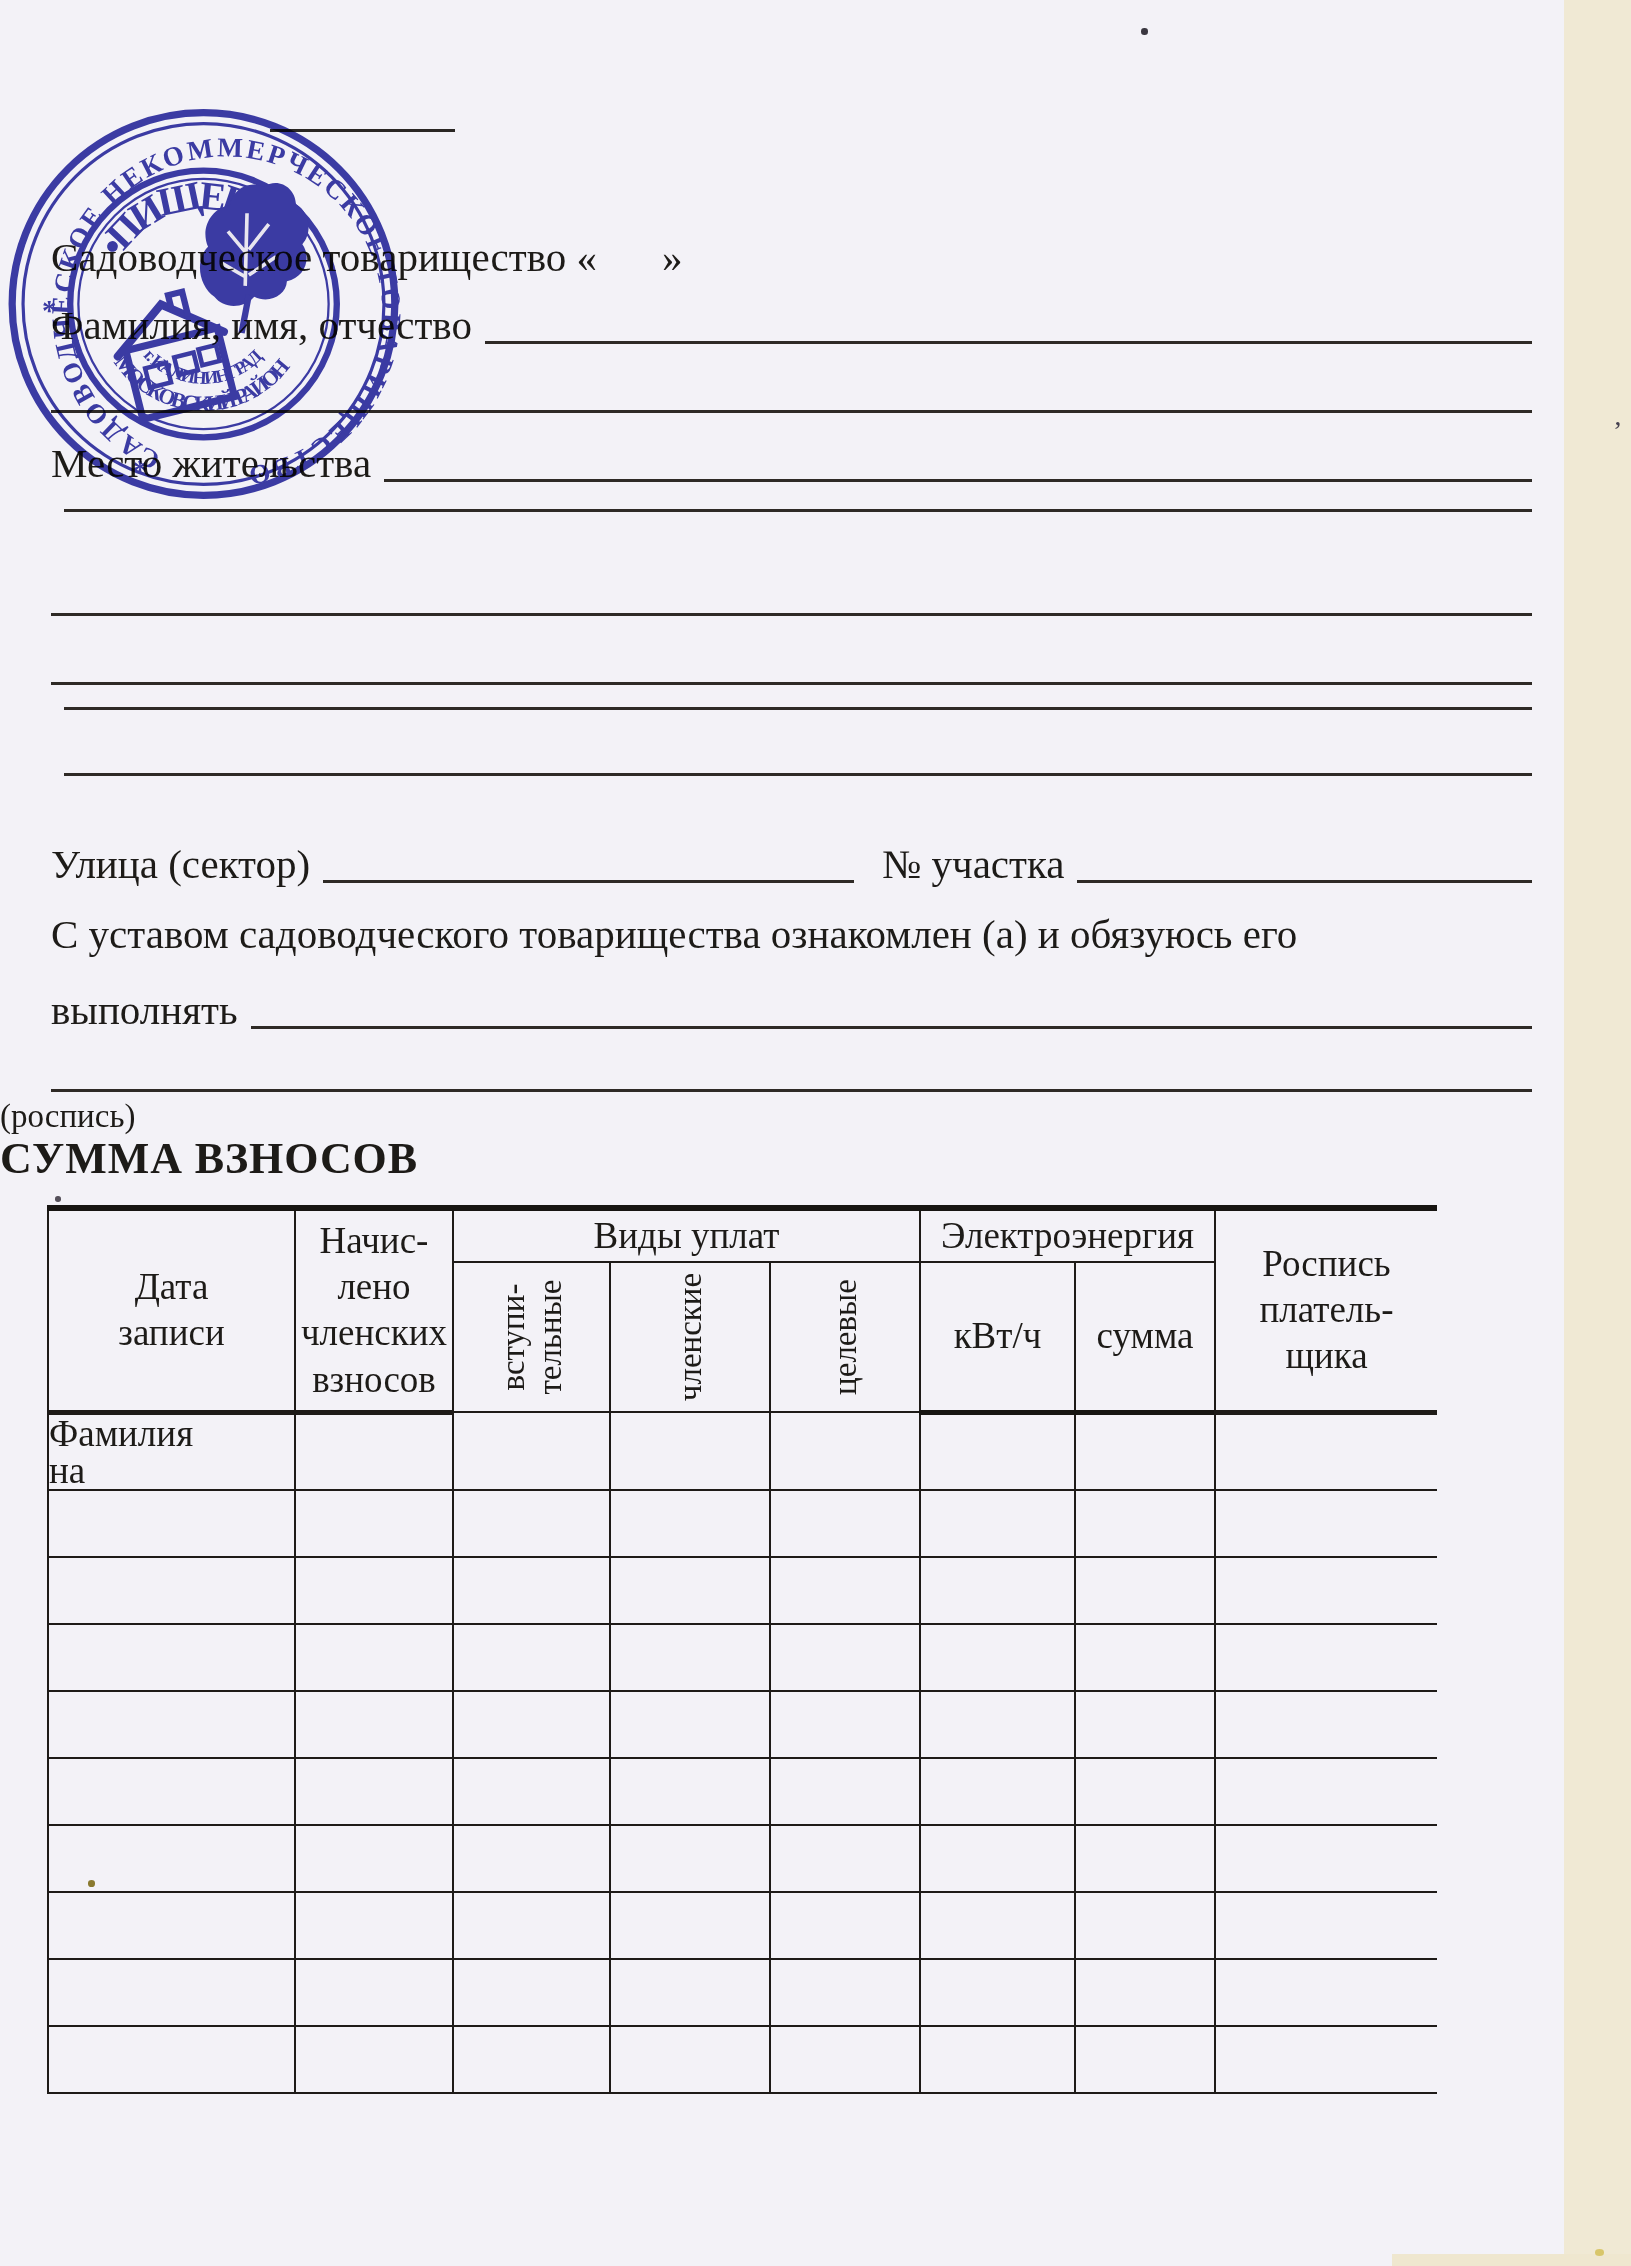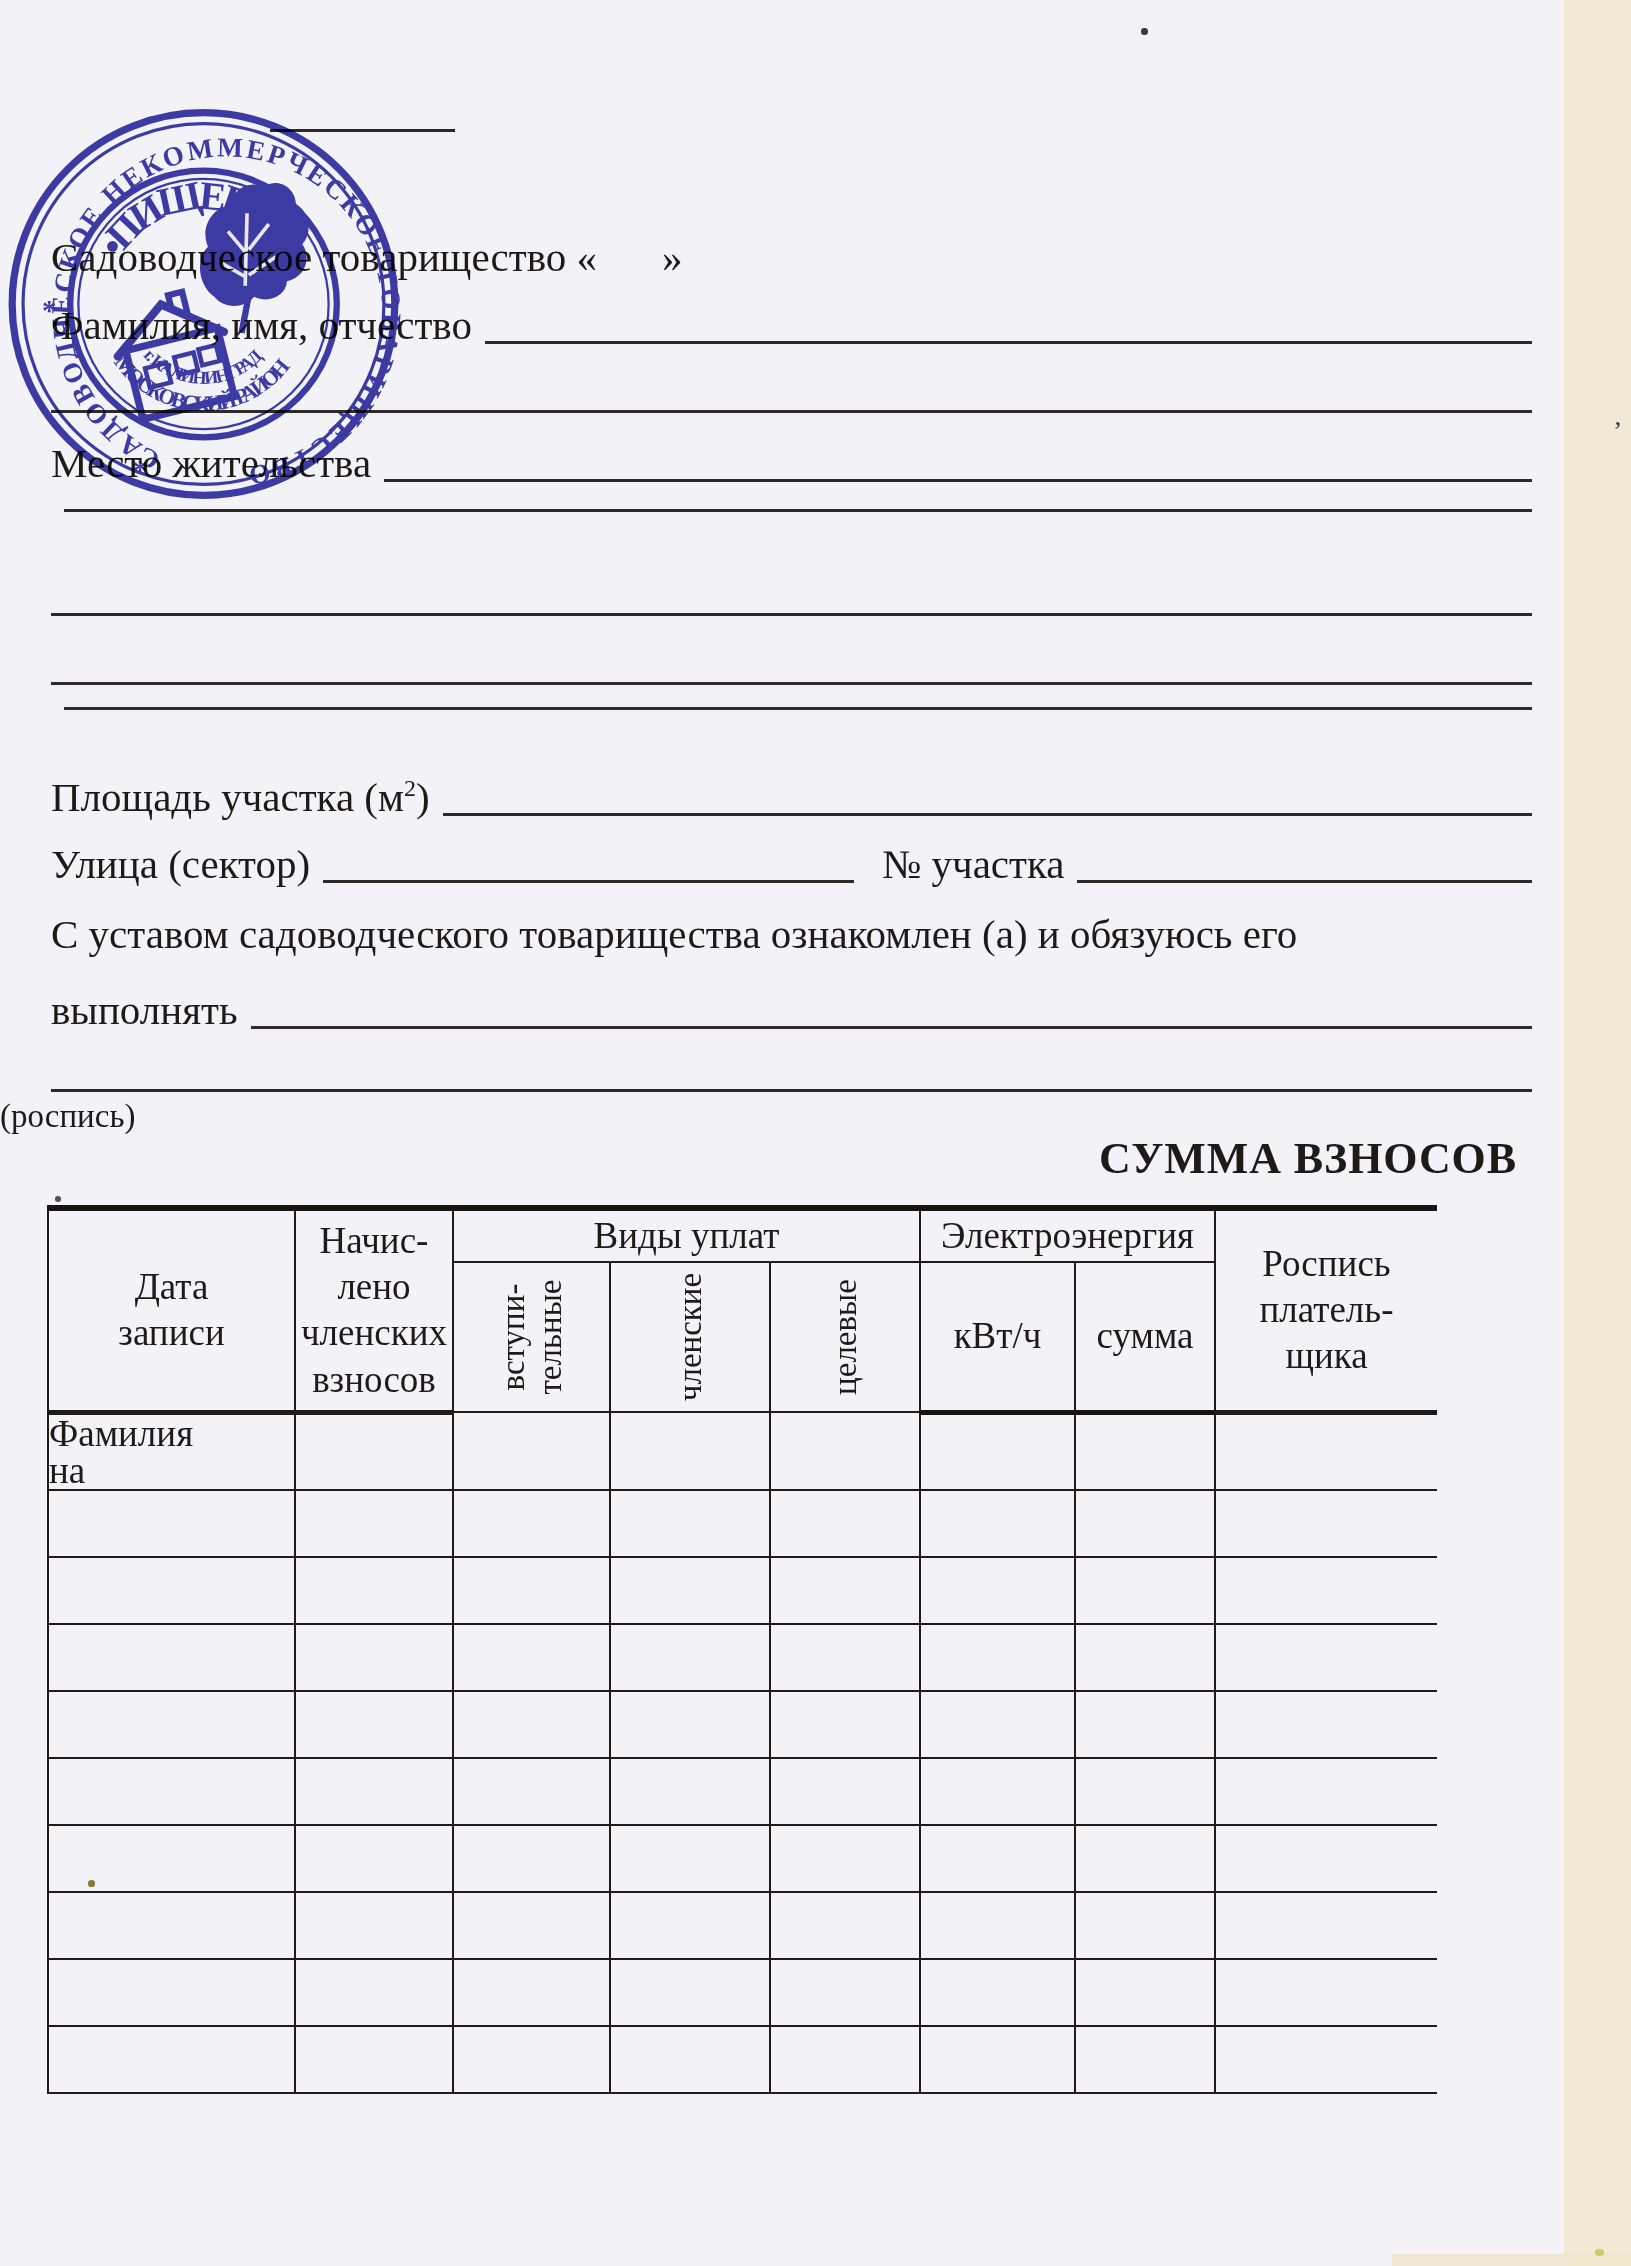--- a/index.html
+++ b/index.html
@@ -20,21 +20,21 @@
   .frow .fillw{flex:0 0 531px;height:0;border-bottom:3.7px solid #2e2a26;align-self:flex-end;margin:0 0 6.5px 13px;}
   .frow .lbl2{white-space:nowrap;margin-left:28px;}
   .gap{display:inline-block;width:65px;}
   sup{font-size:24px;}
   .hline{position:absolute;left:51px;right:100px;height:0;border-top:3.7px solid #2e2a26;}
 
   .doc-title{position:absolute;left:257px;top:129px;display:flex;font-size:46px;font-weight:bold;letter-spacing:0.9px;line-height:1.2;}
   .doc-title .fill{flex:0 0 185px;height:0;border-bottom:3.7px solid #2a2724;align-self:flex-end;margin:0 0 8.3px 13px;}
 
   .rospis{position:absolute;left:0;top:1098px;width:1493px;font-size:33px;}
-  .tbl-title{position:absolute;left:0;top:1133px;width:1517px;text-align:right;font-size:44px;font-weight:bold;letter-spacing:0.9px;}
+  .tbl-title{position:absolute;left:0;top:1133px;width:1517px;text-align:left;font-size:44px;font-weight:bold;letter-spacing:0.9px;}
 
   
   table.fees{
     position:absolute;left:47px;top:1205px;table-layout:fixed;
     border-collapse:collapse;border-top:6.5px solid #171512;border-left:2.8px solid #171512;
   }
   table.fees th,table.fees td{border:2.8px solid #1e1b18;padding:0;font-weight:normal;}
   table.fees .no-r{border-right:none;}
   tr.h1{height:54px;}
   tr.h2{height:150px;}
@@ -92,21 +92,20 @@
 </div>
 
 <div class="hline" style="top:613px"></div>
 <div class="hline" style="top:682px"></div>
 
 <div class="frow" style="top:707px">
   <span class="fill"></span>
 </div>
 
 <div class="frow" style="top:773px">
-  <span class="lbl"><span>Площадь участка (м</span><sup>2</sup><span>)</span></span>
   <span class="fill"></span>
 </div>
 
 <div class="frow" style="top:840px">
   <span class="lbl">Улица (сектор)</span>
   <span class="fillw"></span>
   <span class="lbl2">№ участка</span>
   <span class="fill"></span>
 </div>
 

